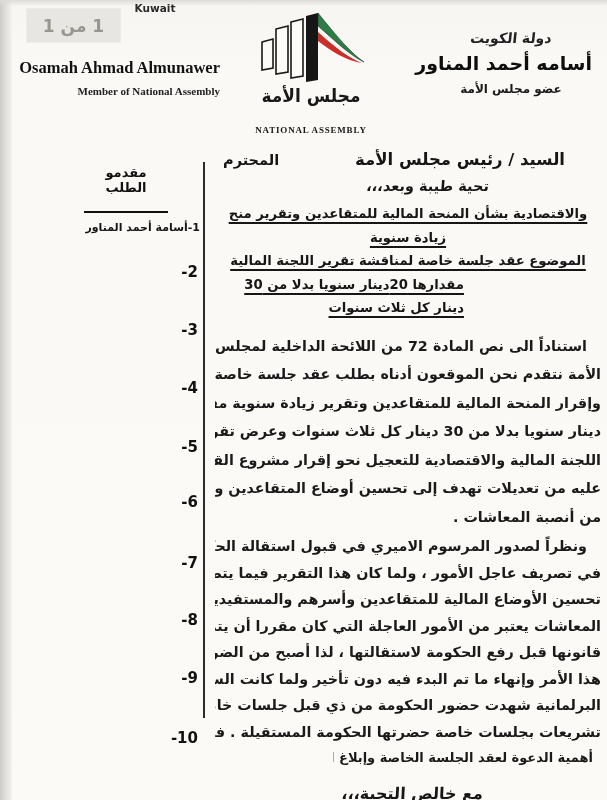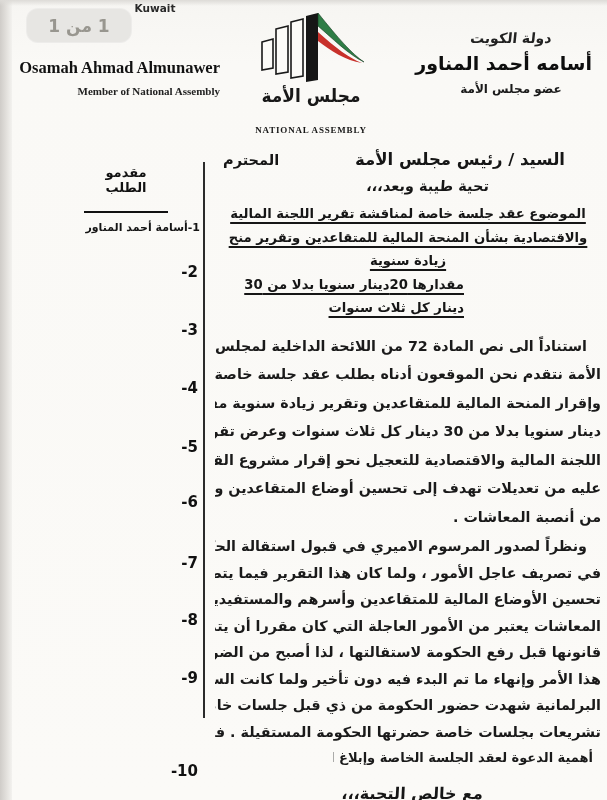--- a/index.html
+++ b/index.html
@@ -18,22 +18,22 @@
   .edge-strip{
     position:absolute;left:0;top:0;bottom:0;width:12px;
     background:linear-gradient(90deg,#cfccc8 0%,#e3e1dd 55%,#f3f2ef 100%);
   }
   .top-shade{
     position:absolute;left:0;top:0;right:0;height:6px;
     background:linear-gradient(180deg,#dddbd7,rgba(250,249,246,0));
   }
   
   .badge{
-    position:absolute;left:27px;top:9px;width:104px;height:33px;
-    background:#e7e6e3;border-radius:11px;
+    position:absolute;left:27px;top:9px;width:93px;height:33px;
+    background:#e7e6e3;border-radius:0;
     color:#98968f;font-weight:bold;font-size:17px;
     display:flex;align-items:center;justify-content:center;
     direction:rtl;letter-spacing:1px;
     box-shadow:0 0 0 1px #edecea;
   }
   
   .hdr-left{position:absolute;left:8px;top:28px;width:212px;text-align:right;
     font-family:"Liberation Serif",serif;}
   .kuwait-lbl{position:absolute;left:105px;top:2px;width:100px;text-align:center;
     font-size:10.5px;font-weight:bold;color:#2a2a2a;}
@@ -122,32 +122,32 @@
   <div class="sb-heading">مقدمو الطلب</div>
   <div class="sb-item">1-أسامة أحمد المناور</div>
   <span class="marker" style="top:263px">-2</span>
   <span class="marker" style="top:321px">-3</span>
   <span class="marker" style="top:379px">-4</span>
   <span class="marker" style="top:438px">-5</span>
   <span class="marker" style="top:493px">-6</span>
   <span class="marker" style="top:554px">-7</span>
   <span class="marker" style="top:611px">-8</span>
   <span class="marker" style="top:669px">-9</span>
-  <span class="marker" style="top:762px">-10</span>
+  <span class="marker" style="top:729px">-10</span>
 
   <div class="main">
     <div class="salute-row">
       <div class="salute">السيد / رئيس مجلس الأمة</div>
       <div class="honorific">المحترم</div>
     </div>
     <div class="greeting">تحية طيبة وبعد،،،</div>
 
     <div class="subject">
+      <div class="sline s-center">والاقتصادية بشأن المنحة المالية للمتقاعدين وتقرير منح زيادة سنوية</div>
       <div class="sline s-center">الموضوع عقد جلسة خاصة لمناقشة تقرير اللجنة المالية</div>
-      <div class="sline s-center">والاقتصادية بشأن المنحة المالية للمتقاعدين وتقرير منح زيادة سنوية</div>
       <div class="sline s-last">مقدارها 20دينار سنويا بدلا من 30 دينار كل ثلاث سنوات</div>
     </div>
 
     <div class="para p1">
       <div class="jline indent">استناداً الى نص المادة 72 من اللائحة الداخلية لمجلس</div>
       <div class="jline">الأمة نتقدم نحن الموقعون أدناه بطلب عقد جلسة خاصة لمناقشة</div>
       <div class="jline">وإقرار المنحة المالية للمتقاعدين وتقرير زيادة سنوية مقدارها 20</div>
       <div class="jline">دينار سنويا بدلا من 30 دينار كل ثلاث سنوات وعرض تقرير</div>
       <div class="jline">اللجنة المالية والاقتصادية للتعجيل نحو إقرار مشروع القانون وما يرد</div>
       <div class="jline">عليه من تعديلات تهدف إلى تحسين أوضاع المتقاعدين والمستفيدين</div>

